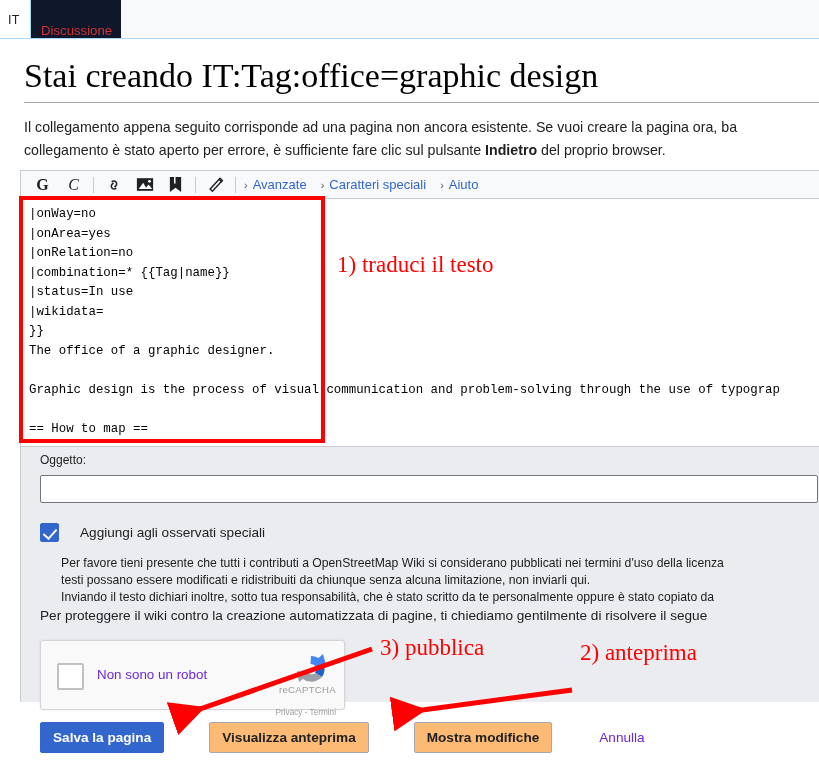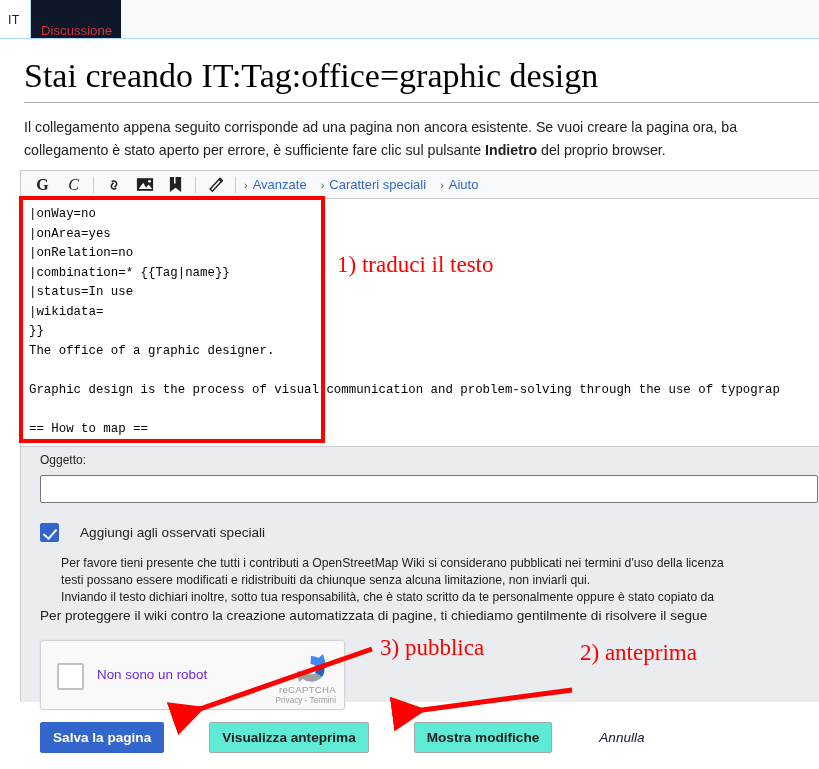--- a/index.html
+++ b/index.html
@@ -297,21 +297,21 @@
     position: absolute;
     right: 8px;
     top: 43px;
     font-size: 9.6px;
     color: #9b9b9b;
     letter-spacing: .3px;
   }
   .rc-links {
     position: absolute;
     right: 8px;
-    top: 55px;
+    top: 67px;
     font-size: 8.2px;
     color: #9b9b9b;
   }
 
   
   .actions {
     position: absolute;
     left: 40px;
     top: 722px;
     display: flex;
@@ -329,30 +329,29 @@
     align-items: center;
     cursor: pointer;
     margin-right: 9px;
   }
   .btn-primary {
     background: #3366cc;
     border: 1px solid #3366cc;
     color: #ffffff;
   }
   .btn-default {
-    background: #5eead4;
+    background: #fdba74;
     border: 1px solid #a2a9b1;
     color: #202122;
   }
   .btn-cancel {
-    color: #0f172a;
+    color: #6d28d9;
     font-size: 13.6px;
     cursor: pointer;
     margin-left: 2px;
-    font-style: italic;
   }
 
   
   .overlay {
     position: absolute;
     left: 0; top: 0;
     width: 819px;
     height: 769px;
     pointer-events: none;
   }

